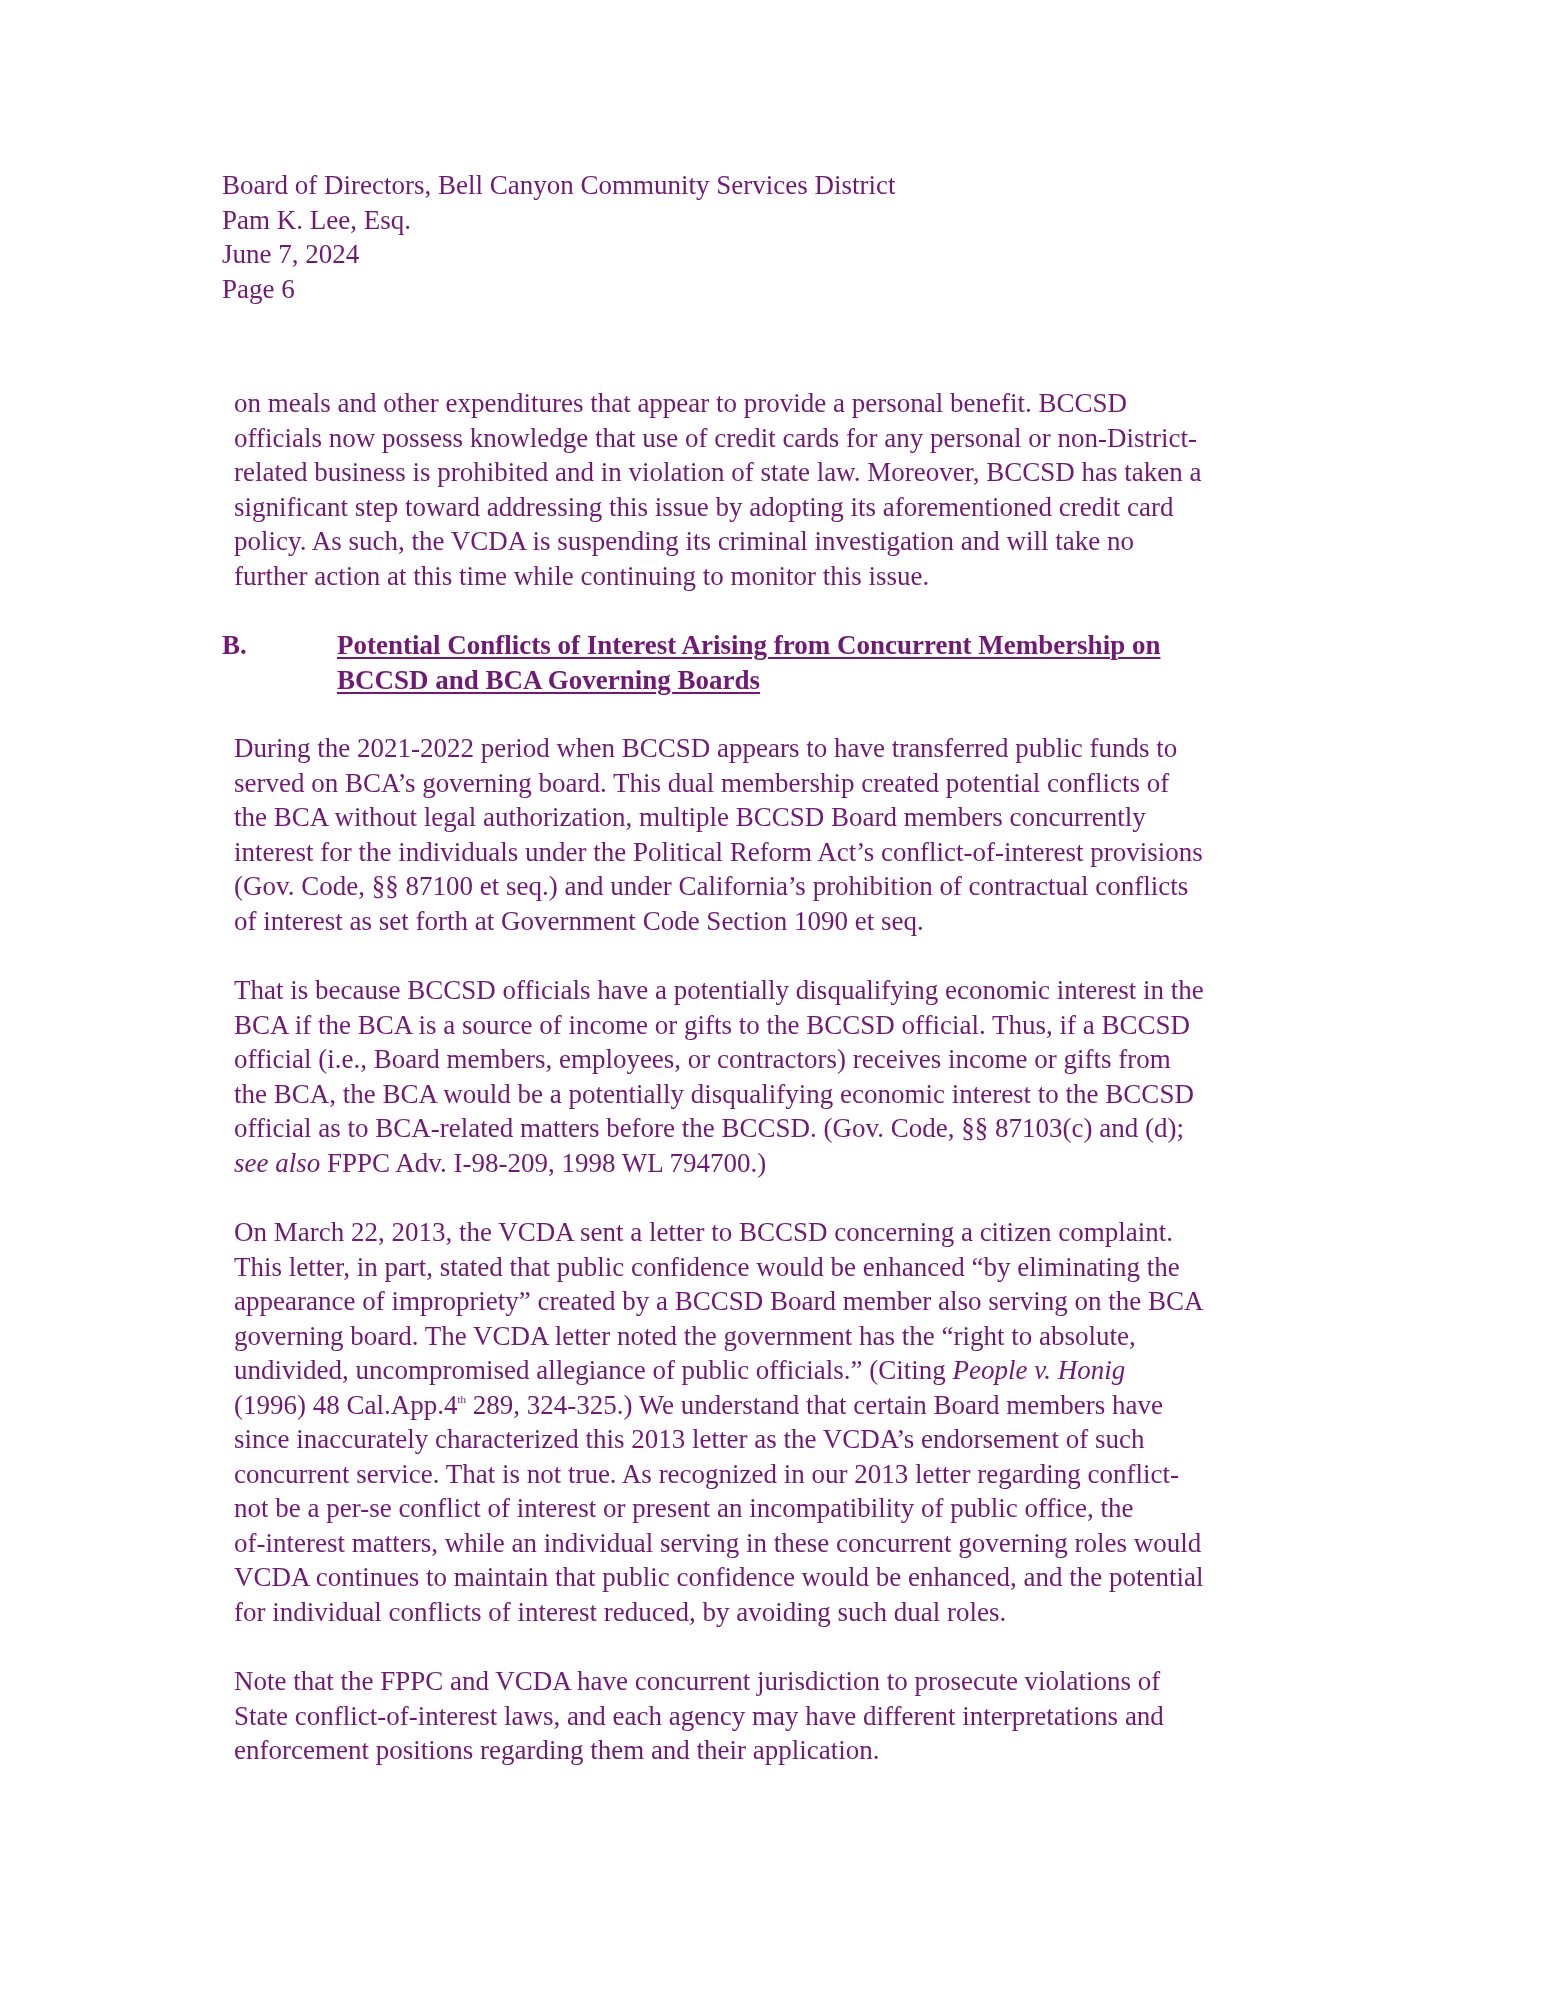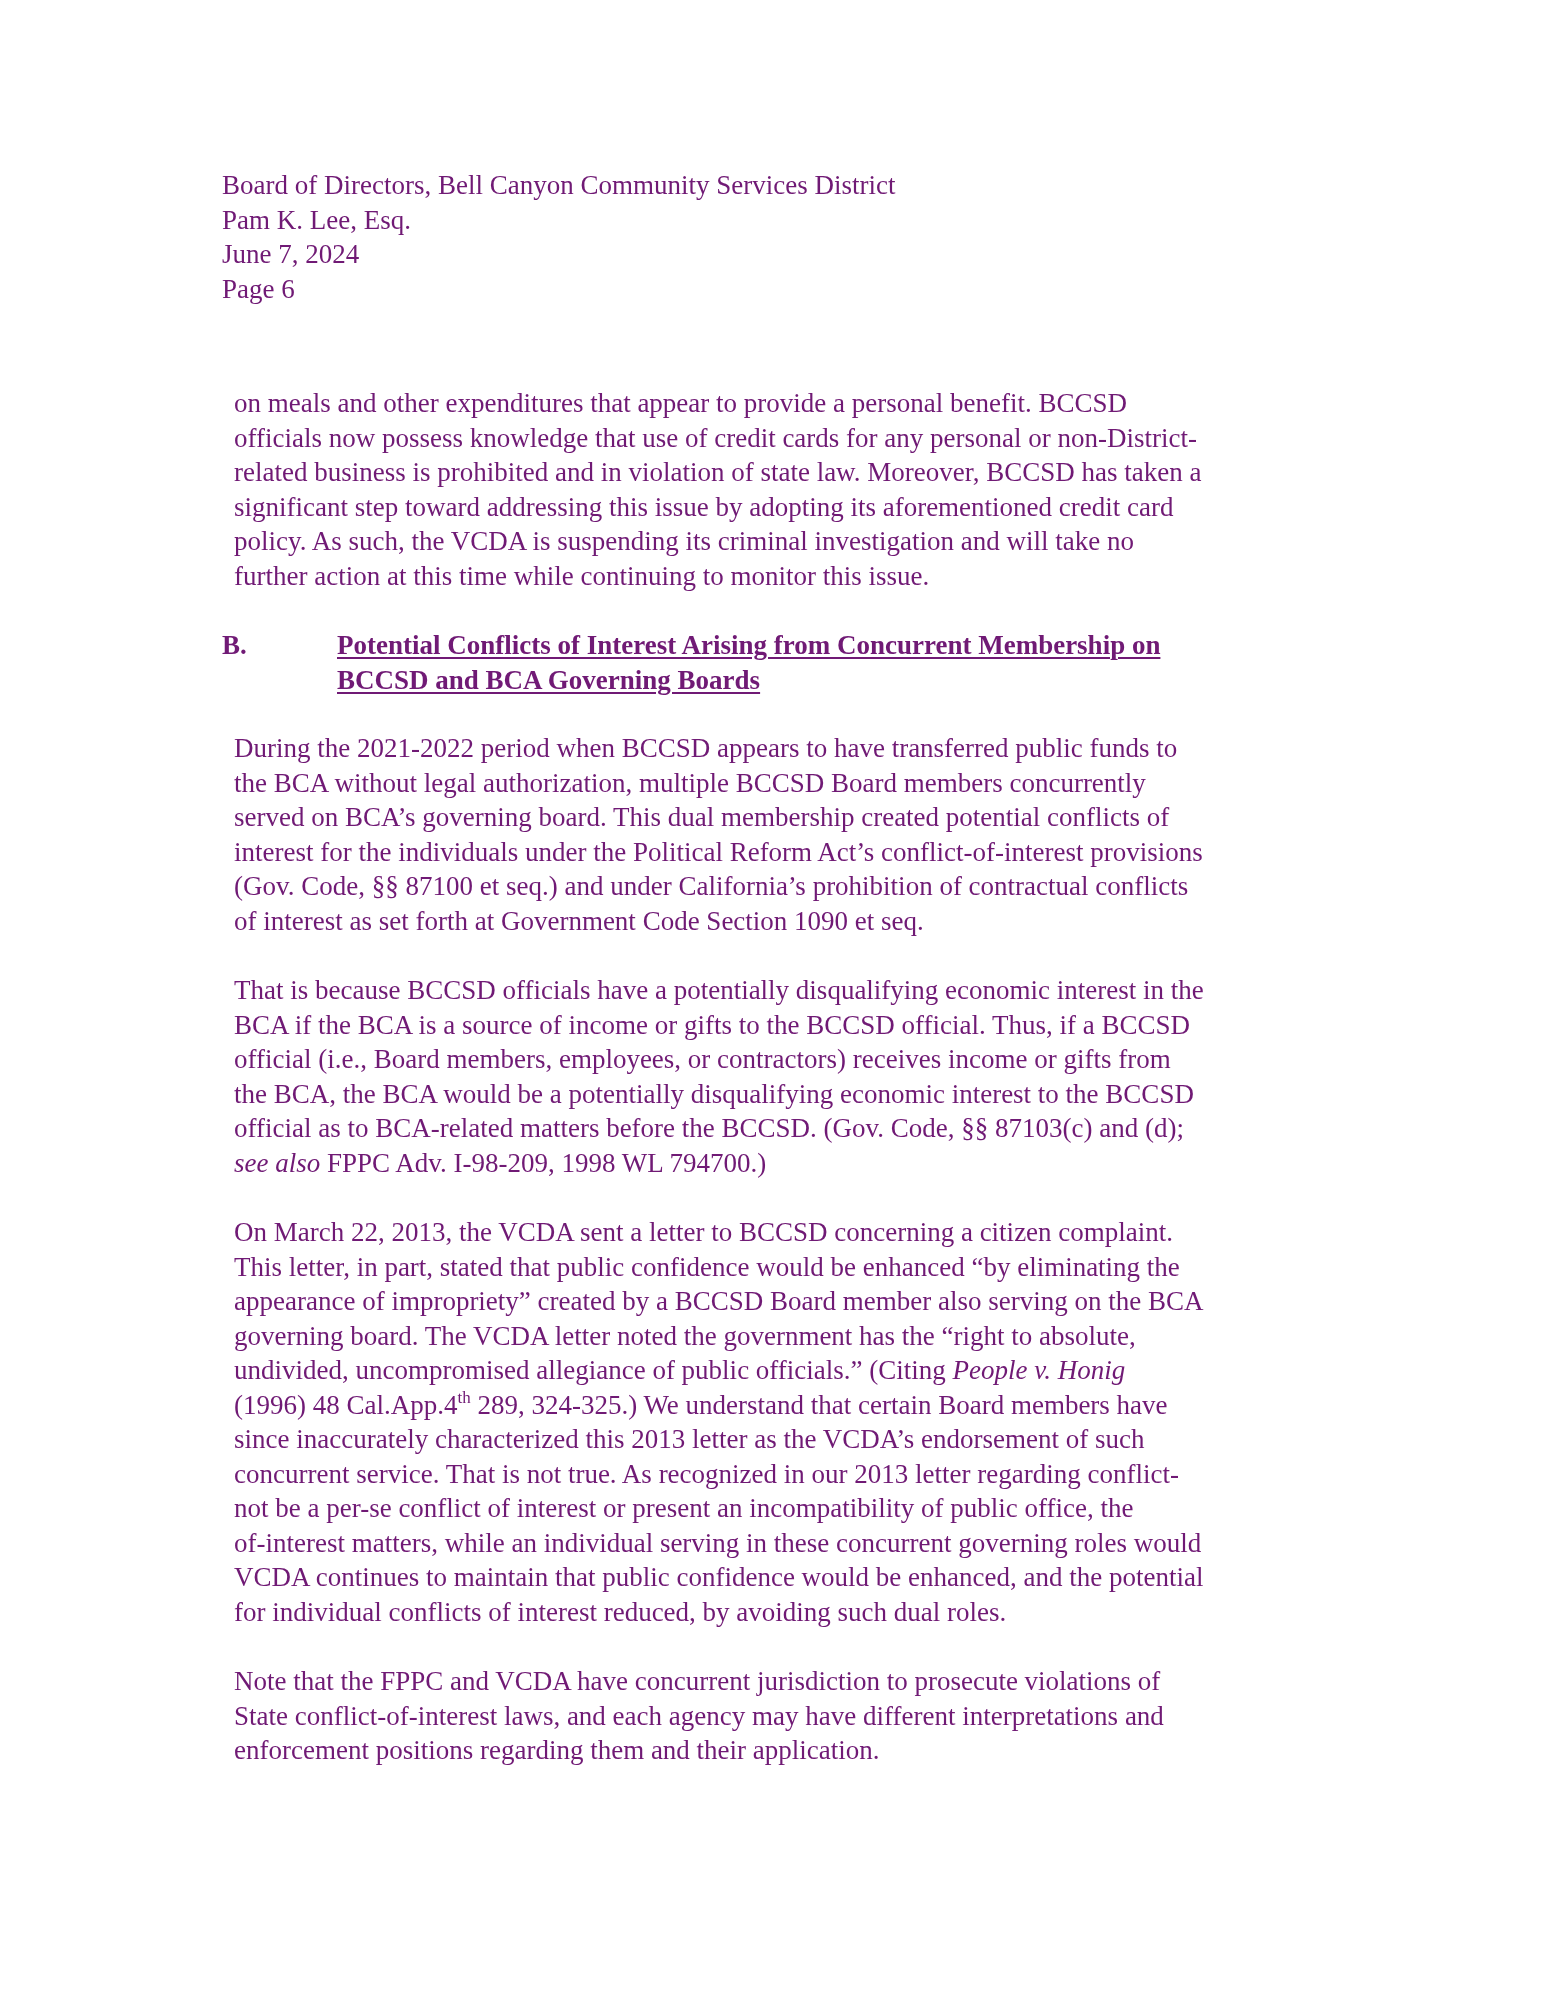--- a/index.html
+++ b/index.html
@@ -12,21 +12,21 @@
   .header-line { display: block; white-space: nowrap; }
   p { margin: 12px; text-align: left; }
   .gap-header { height: 68px; }
   .para { margin-bottom: 35px; }
   .section-heading { display: flex; font-weight: bold; margin-bottom: 34px; }
   .section-letter { width: 95px; flex: none; }
   .section-title { text-decoration: underline; text-decoration-thickness: 2px; text-underline-offset: 3px; }
   .section-title span { display: block; margin-left: 20px; }
   .line { display: block; white-space: nowrap; }
   em { font-style: italic; }
-  sup { font-size: 17px; line-height: 0; vertical-align: 11px; }
+  sup { font-size: 11px; line-height: 0; vertical-align: 11px; }
 </style>
 </head>
 <body>
 
 <div class="page">
 
   <div>
     <span class="header-line">Board of Directors, Bell Canyon Community Services District</span>
     <span class="header-line">Pam K. Lee, Esq.</span>
     <span class="header-line">June 7, 2024</span>
@@ -47,22 +47,22 @@
   <div class="section-heading">
     <span class="section-letter">B.</span>
     <span class="section-title">
       <span>Potential Conflicts of Interest Arising from Concurrent Membership on</span>
       <span>BCCSD and BCA Governing Boards</span>
     </span>
   </div>
 
   <p class="para">
     <span class="line">During the 2021-2022 period when BCCSD appears to have transferred public funds to</span>
+    <span class="line">served on BCA’s governing board. This dual membership created potential conflicts of</span>
     <span class="line">the BCA without legal authorization, multiple BCCSD Board members concurrently</span>
-    <span class="line">served on BCA’s governing board. This dual membership created potential conflicts of</span>
     <span class="line">interest for the individuals under the Political Reform Act’s conflict-of-interest provisions</span>
     <span class="line">(Gov. Code, §§ 87100 et seq.) and under California’s prohibition of contractual conflicts</span>
     <span class="line">of interest as set forth at Government Code Section 1090 et seq.</span>
   </p>
 
   <p class="para">
     <span class="line">That is because BCCSD officials have a potentially disqualifying economic interest in the</span>
     <span class="line">BCA if the BCA is a source of income or gifts to the BCCSD official. Thus, if a BCCSD</span>
     <span class="line">official (i.e., Board members, employees, or contractors) receives income or gifts from</span>
     <span class="line">the BCA, the BCA would be a potentially disqualifying economic interest to the BCCSD</span>

